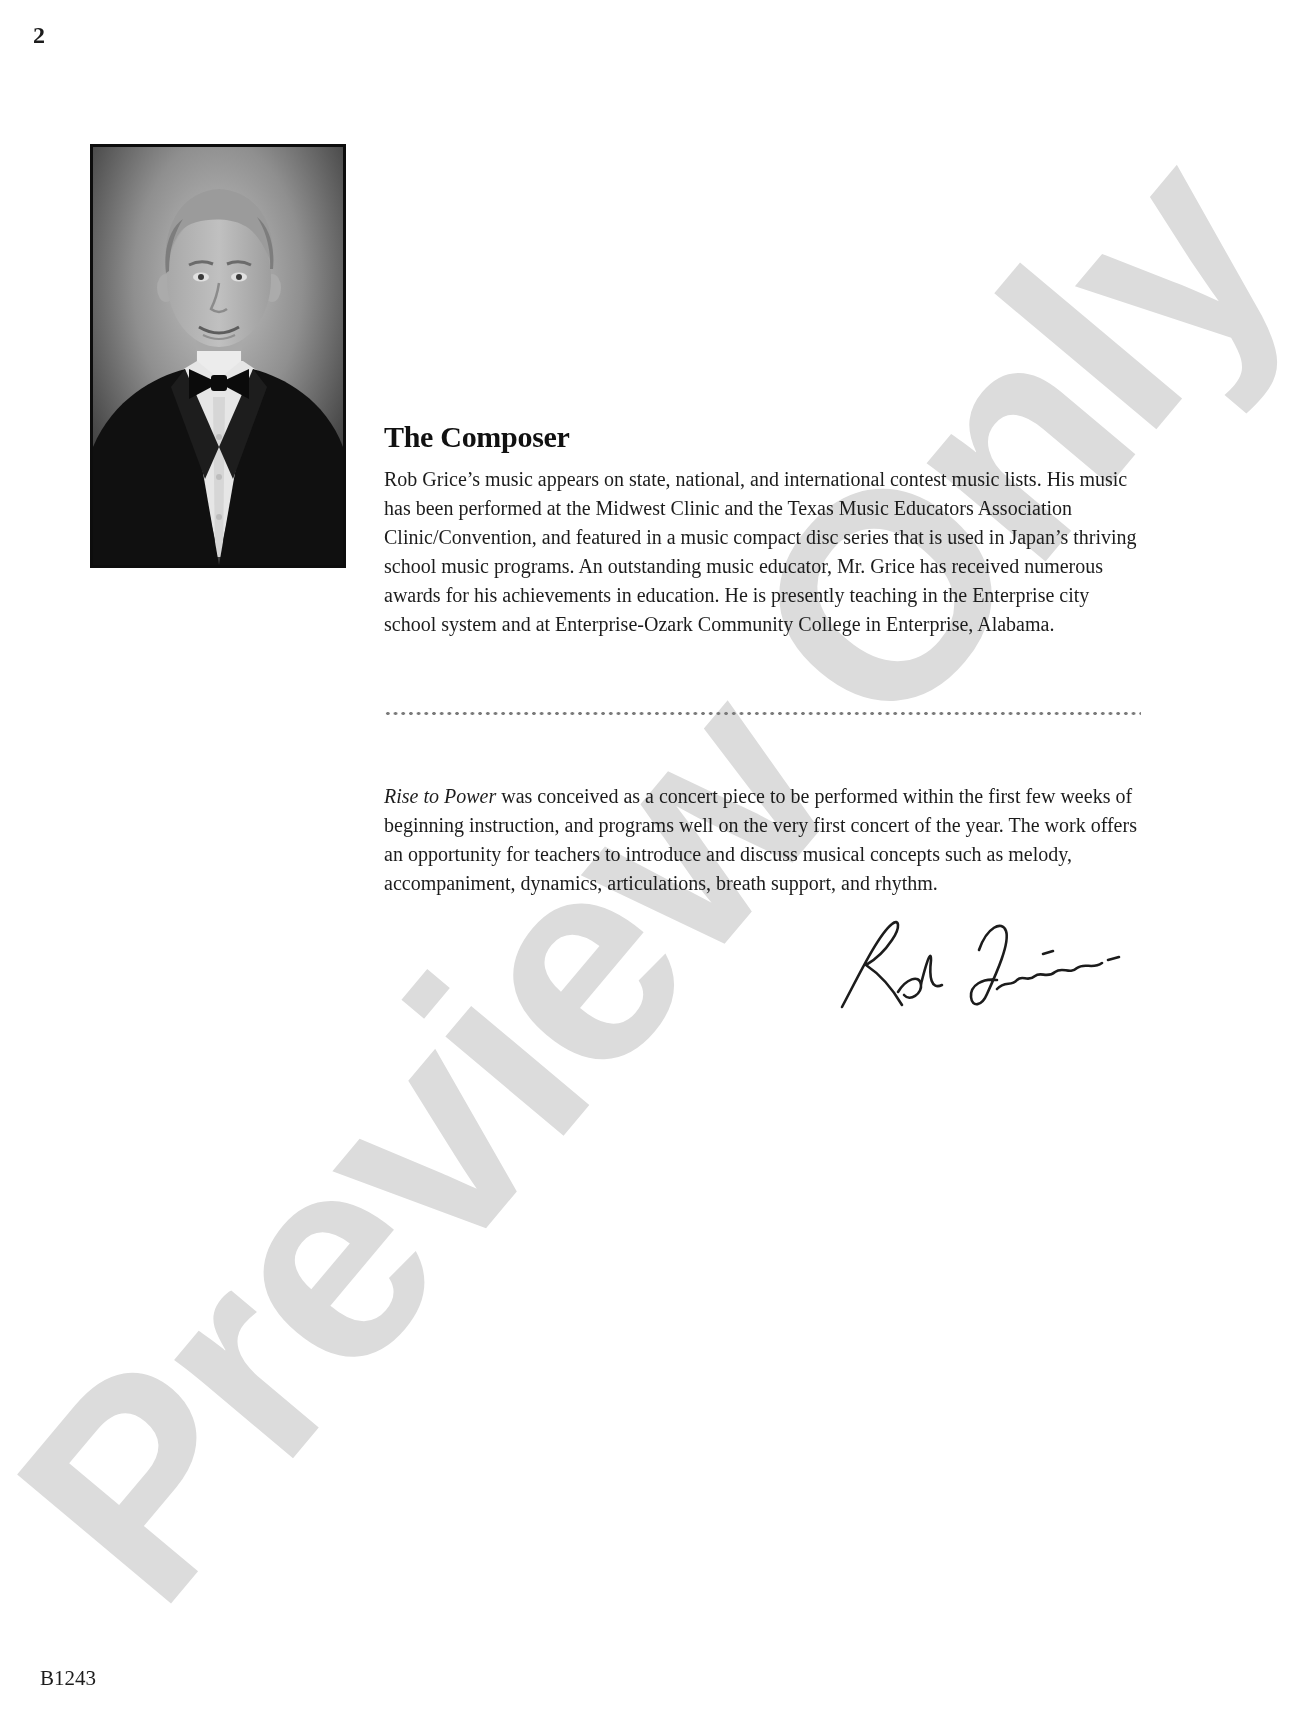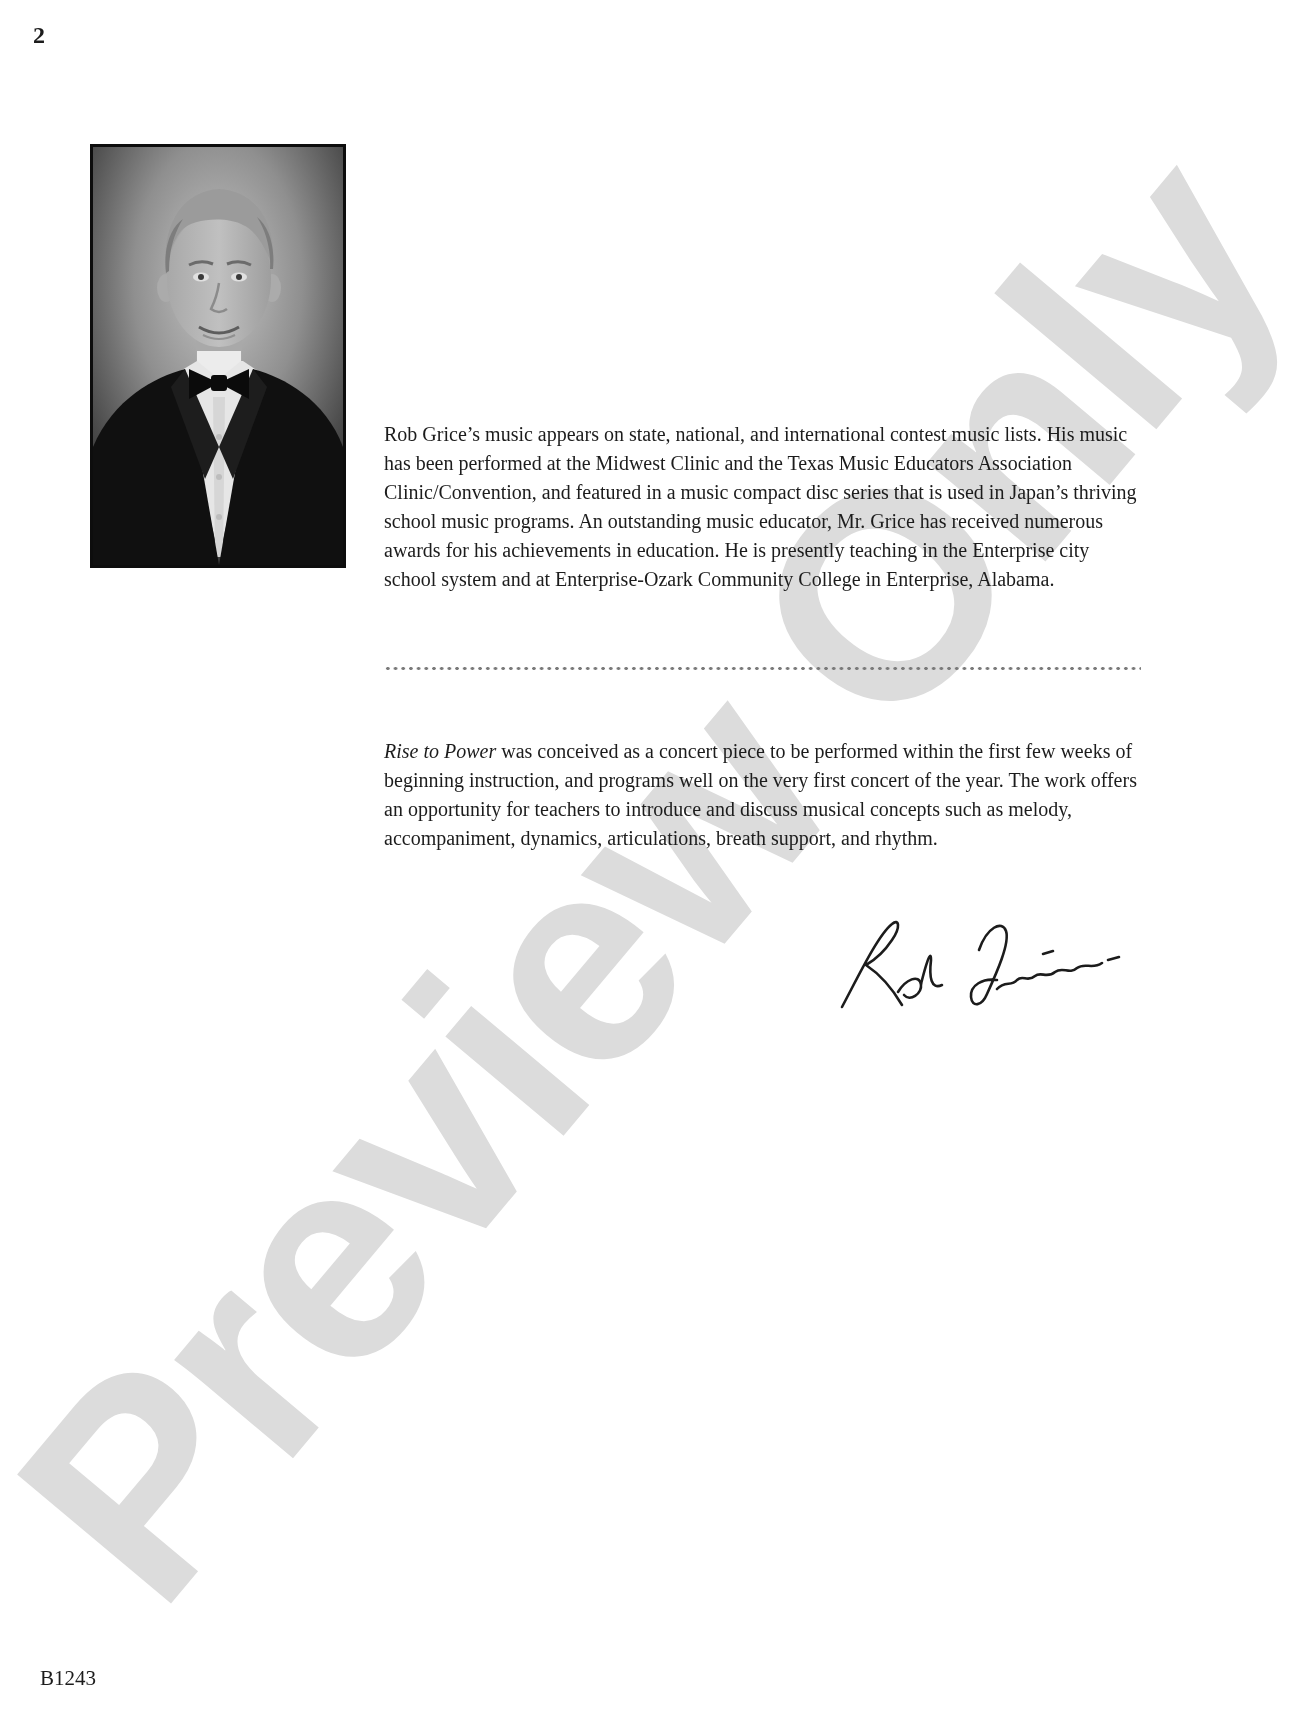--- a/index.html
+++ b/index.html
@@ -137,20 +137,21 @@
 
       <path d="M104,214 L126,232 L148,214 L148,204 L104,204 Z" fill="#ececec"></path>
       <path d="M126,236 L96,222 L96,252 Z" fill="#0b0b0b"></path>
       <path d="M126,236 L156,222 L156,252 Z" fill="#0b0b0b"></path>
       <rect x="118" y="228" width="16" height="16" rx="3" fill="#0b0b0b"></rect>
     </svg>
   </div>
 
   <div class="content">
     <section>
+      <h2 class="section-heading">The Composer</h2>
       <p class="body-text">Rob Grice’s music appears on state, national, and international contest music lists. His music has been performed at the Midwest Clinic and the Texas Music Educators Association Clinic/Convention, and featured in a music compact disc series that is used in Japan’s thriving school music programs. An outstanding music educator, Mr. Grice has received numerous awards for his achievements in education. He is presently teaching in the Enterprise city school system and at Enterprise-Ozark Community College in Enterprise, Alabama.</p>
     </section>
 
     <div class="dotted-divider"></div>
 
     <section>
       <p class="body-text"><em>Rise to Power</em><span> was conceived as a concert piece to be performed within the first few weeks of beginning instruction, and programs well on the very first concert of the year. The work offers an opportunity for teachers to introduce and discuss musical concepts such as melody, accompaniment, dynamics, articulations, breath support, and rhythm.</span></p>
     </section>
   </div>
 

